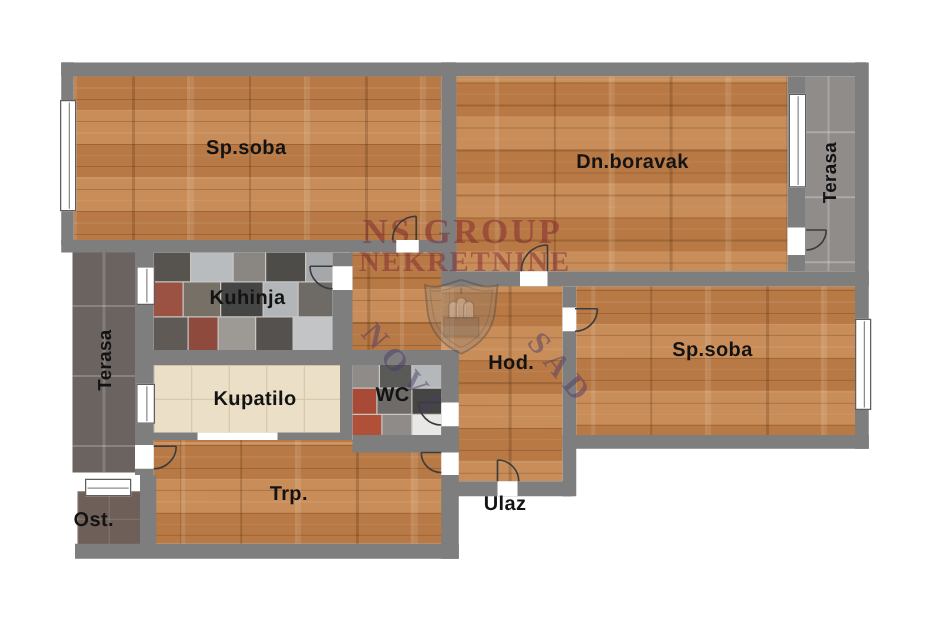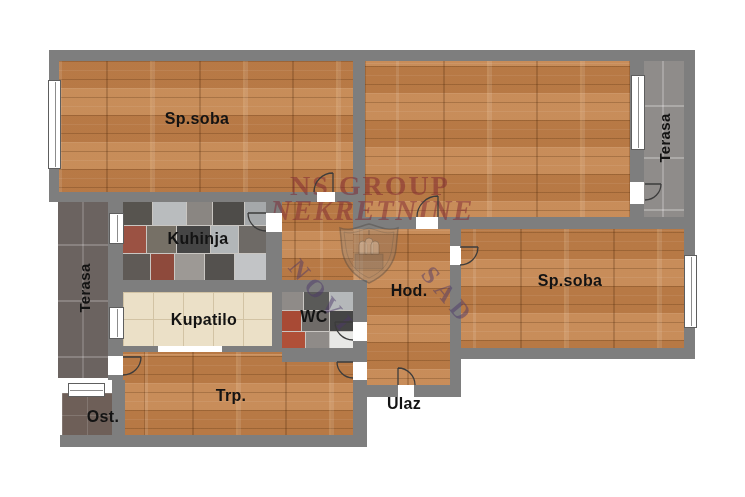--- a/index.html
+++ b/index.html
@@ -30,21 +30,21 @@
   .win-v{position:absolute;background:#fff;border:1px solid #5e5e5e;z-index:6;}
   .win-v::after{content:"";position:absolute;left:50%;top:1px;bottom:1px;width:1px;background:#8c8c8c;}
   .win-h{position:absolute;background:#fff;border:1px solid #5e5e5e;z-index:6;}
   .win-h::after{content:"";position:absolute;top:50%;left:1px;right:1px;height:1px;background:#8c8c8c;}
   .rlabel{position:absolute;transform:translate(-50%,-50%);
     font-weight:bold;font-size:16px;color:#131313;white-space:nowrap;letter-spacing:.3px;z-index:9;}
   .rlabel.rot{transform:translate(-50%,-50%) rotate(-90deg);font-size:15px;}
   .wm{position:absolute;transform:translate(-50%,-50%);white-space:nowrap;z-index:5;
     font-family:"Liberation Serif",serif;font-weight:bold;}
   .wm-brand1{font-size:28px;letter-spacing:2px;color:rgba(125,35,48,.50);}
-  .wm-brand2{font-size:29px;letter-spacing:1.5px;color:rgba(125,35,48,.48);font-style:italic;}
+  .wm-brand2{font-size:23px;letter-spacing:1.5px;color:rgba(125,35,48,.48);}
   .wm-city{font-size:25px;letter-spacing:6px;color:rgba(75,55,105,.48);}
   .wm-city.w1{transform:translate(-50%,-50%) rotate(50deg);}
   .wm-city.w2{transform:translate(-50%,-50%) rotate(50deg);}
   #arcs{position:absolute;left:0;top:0;z-index:7;pointer-events:none;}
   #shield{position:absolute;left:336px;top:221px;z-index:5;opacity:.6;}
 </style>
 </head>
 <body>
 
 <div id="plan">
@@ -150,24 +150,25 @@
       <path d="M353,322 L335,322 M335,322 A18,18 0 0 0 353,340"></path>
       <path d="M123,357 L141,357 M141,357 A18,18 0 0 1 123,375"></path>
       <path d="M353,362 L337,362 M337,362 A16,16 0 0 0 353,378"></path>
       <path d="M398,385 L398,368 M398,368 A17,17 0 0 1 415,385"></path>
       <path d="M460,247 L478,247 M478,247 A18,18 0 0 1 460,265"></path>
       <path d="M645,184 L661,184 M661,184 A16,16 0 0 1 645,200"></path>
     </g>
   </svg>
 
   <div class="rlabel" style="left:197px;top:119px;">Sp.soba</div>
+  <div class="rlabel" style="left:506px;top:130px;">Dn.boravak</div>
   <div class="rlabel rot" style="left:664px;top:138px;">Terasa</div>
   <div class="rlabel" style="left:198px;top:239px;">Kuhinja</div>
   <div class="rlabel rot" style="left:84px;top:288px;">Terasa</div>
   <div class="rlabel" style="left:204px;top:320px;">Kupatilo</div>
   <div class="rlabel" style="left:314px;top:317px;">WC</div>
   <div class="rlabel" style="left:409px;top:291px;">Hod.</div>
   <div class="rlabel" style="left:570px;top:281px;">Sp.soba</div>
   <div class="rlabel" style="left:231px;top:396px;">Trp.</div>
   <div class="rlabel" style="left:404px;top:404px;">Ulaz</div>
-  <div class="rlabel" style="left:103px;top:417px;">Ost.</div>
+  <div class="rlabel" style="left:75px;top:417px;">Ost.</div>
 
 </div>
 
 </body></html>

